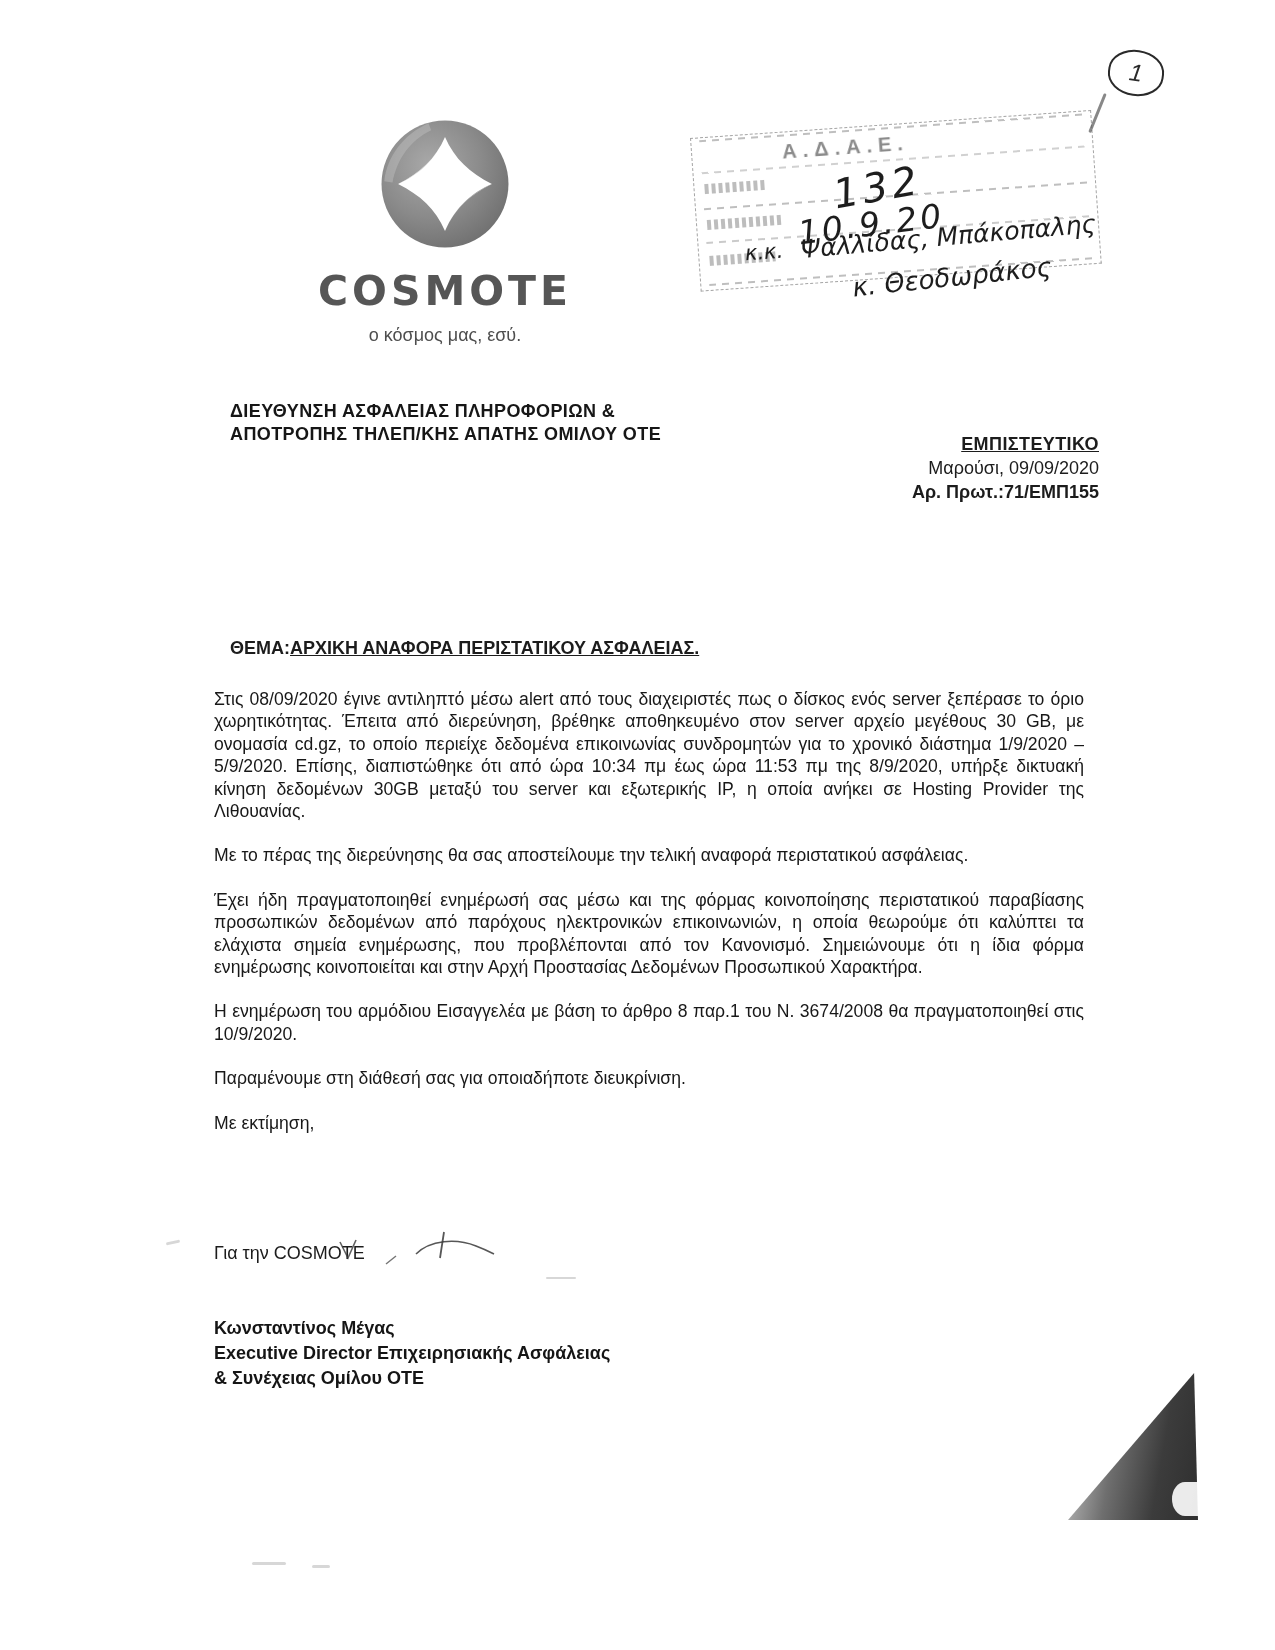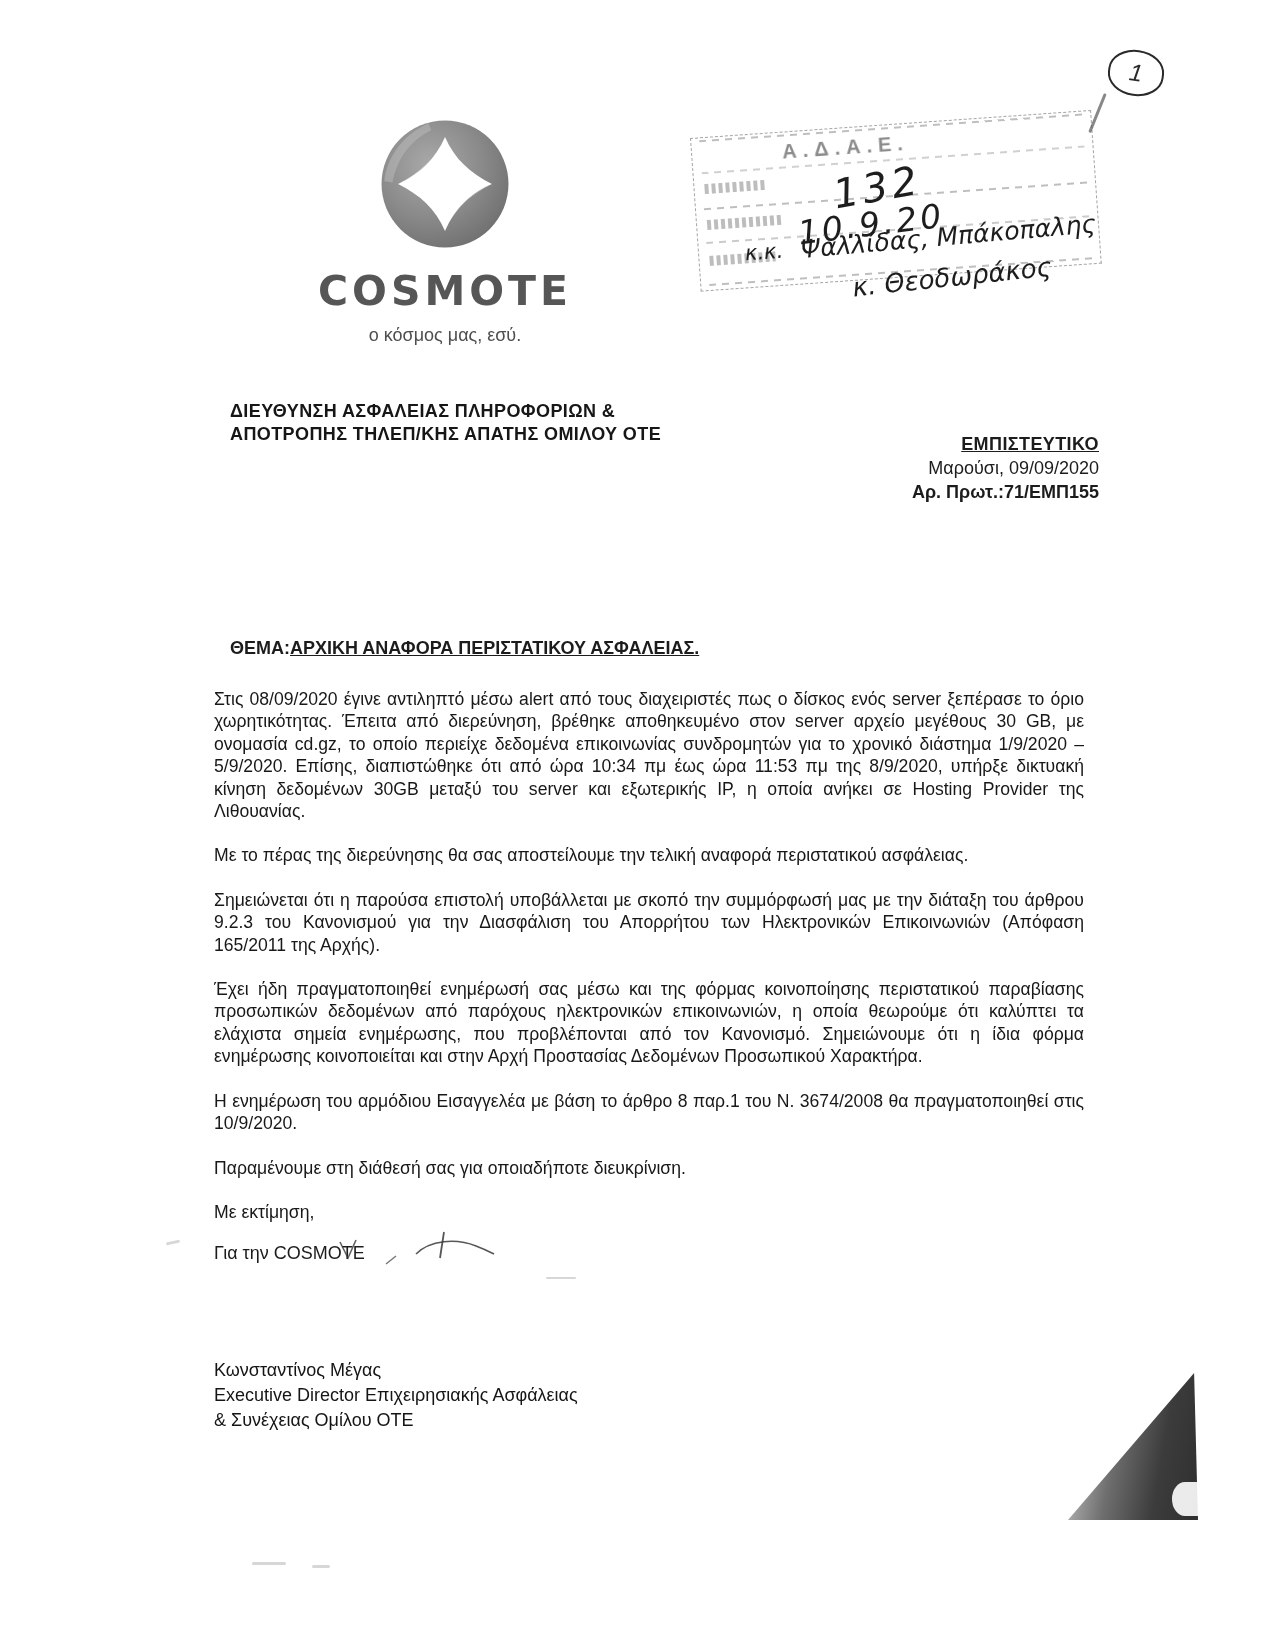--- a/index.html
+++ b/index.html
@@ -63,21 +63,21 @@
   .subject .subj-text{text-decoration:underline;}
   
   .body-text{position:absolute;left:214px;top:688px;width:878px;
     font-size:17.6px;line-height:22.4px;text-align:justify;color:#181818;}
   .body-text p{margin:0 8px 22px 0;}
   .closing{margin-top:1px;}
   .behalf{position:absolute;left:214px;top:1243px;font-size:18px;}
   .behalf-sig{position:absolute;left:318px;top:1224px;}
   .faint{position:absolute;background:#9a9a9a;opacity:.4;border-radius:2px;}
   
-  .sig-block{position:absolute;left:214px;top:1316px;font-size:18px;font-weight:normal;line-height:25px;color:#151515;margin-top:42px;}
+  .sig-block{position:absolute;left:214px;top:1316px;font-size:18px;font-weight:bold;line-height:25px;color:#151515;}
   
   .corner-tri{
     position:absolute;left:1068px;top:1370px;width:130px;height:150px;
     background:linear-gradient(100deg,#bdbdbd 8%,#6f6f6f 38%,#3c3c3c 70%,#2f2f2f);
     clip-path:polygon(97% 2%,100% 100%,0 100%);
   }
   .corner-notch{
     position:absolute;left:1172px;top:1482px;width:26px;height:34px;
     background:#ffffff;border-radius:50% 0 0 50%;opacity:.9;
   }
@@ -143,21 +143,20 @@
   </div>
 
 
   <div class="subject">
     <span>ΘΕΜΑ:</span><span class="subj-text">ΑΡΧΙΚΗ ΑΝΑΦΟΡΑ ΠΕΡΙΣΤΑΤΙΚΟΥ ΑΣΦΑΛΕΙΑΣ.</span>
   </div>
 
   <div class="body-text">
     <p>Στις 08/09/2020 έγινε αντιληπτό μέσω alert από τους διαχειριστές πως ο δίσκος ενός server ξεπέρασε το όριο χωρητικότητας. Έπειτα από διερεύνηση, βρέθηκε αποθηκευμένο στον server αρχείο μεγέθους 30 GB, με ονομασία cd.gz, το οποίο περιείχε δεδομένα επικοινωνίας συνδρομητών για το χρονικό διάστημα 1/9/2020 – 5/9/2020. Επίσης, διαπιστώθηκε ότι από ώρα 10:34 πμ έως ώρα 11:53 πμ της 8/9/2020, υπήρξε δικτυακή κίνηση δεδομένων 30GB μεταξύ του server και εξωτερικής IP, η οποία ανήκει σε Hosting Provider της Λιθουανίας.</p>
     <p>Με το πέρας της διερεύνησης θα σας αποστείλουμε την τελική αναφορά περιστατικού ασφάλειας.</p>
-    <p>Σημειώνεται ότι η παρούσα επιστολή υποβάλλεται με σκοπό την συμμόρφωσή μας με την διάταξη του άρθρου 9.2.3 του Κανονισμού για την Διασφάλιση του Απορρήτου των Ηλεκτρονικών Επικοινωνιών (Απόφαση 165/2011 της Αρχής).</p>
     <p>Έχει ήδη πραγματοποιηθεί ενημέρωσή σας μέσω και της φόρμας κοινοποίησης περιστατικού παραβίασης προσωπικών δεδομένων από παρόχους ηλεκτρονικών επικοινωνιών, η οποία θεωρούμε ότι καλύπτει τα ελάχιστα σημεία ενημέρωσης, που προβλέπονται από τον Κανονισμό. Σημειώνουμε ότι η ίδια φόρμα ενημέρωσης κοινοποιείται και στην Αρχή Προστασίας Δεδομένων Προσωπικού Χαρακτήρα.</p>
     <p>Η ενημέρωση του αρμόδιου Εισαγγελέα με βάση το άρθρο 8 παρ.1 του Ν. 3674/2008 θα πραγματοποιηθεί στις 10/9/2020.</p>
     <p>Παραμένουμε στη διάθεσή σας για οποιαδήποτε διευκρίνιση.</p>
     <p class="closing">Με εκτίμηση,</p>
   </div>
 
   <div class="behalf">Για την COSMOTE</div>
   <div class="behalf-sig">
     <svg width="190" height="50" viewBox="0 0 190 50">
       <path d="M22 18 L30 34 L38 16" stroke="#3a3a3a" stroke-width="1.6" fill="none" opacity=".8"></path>

